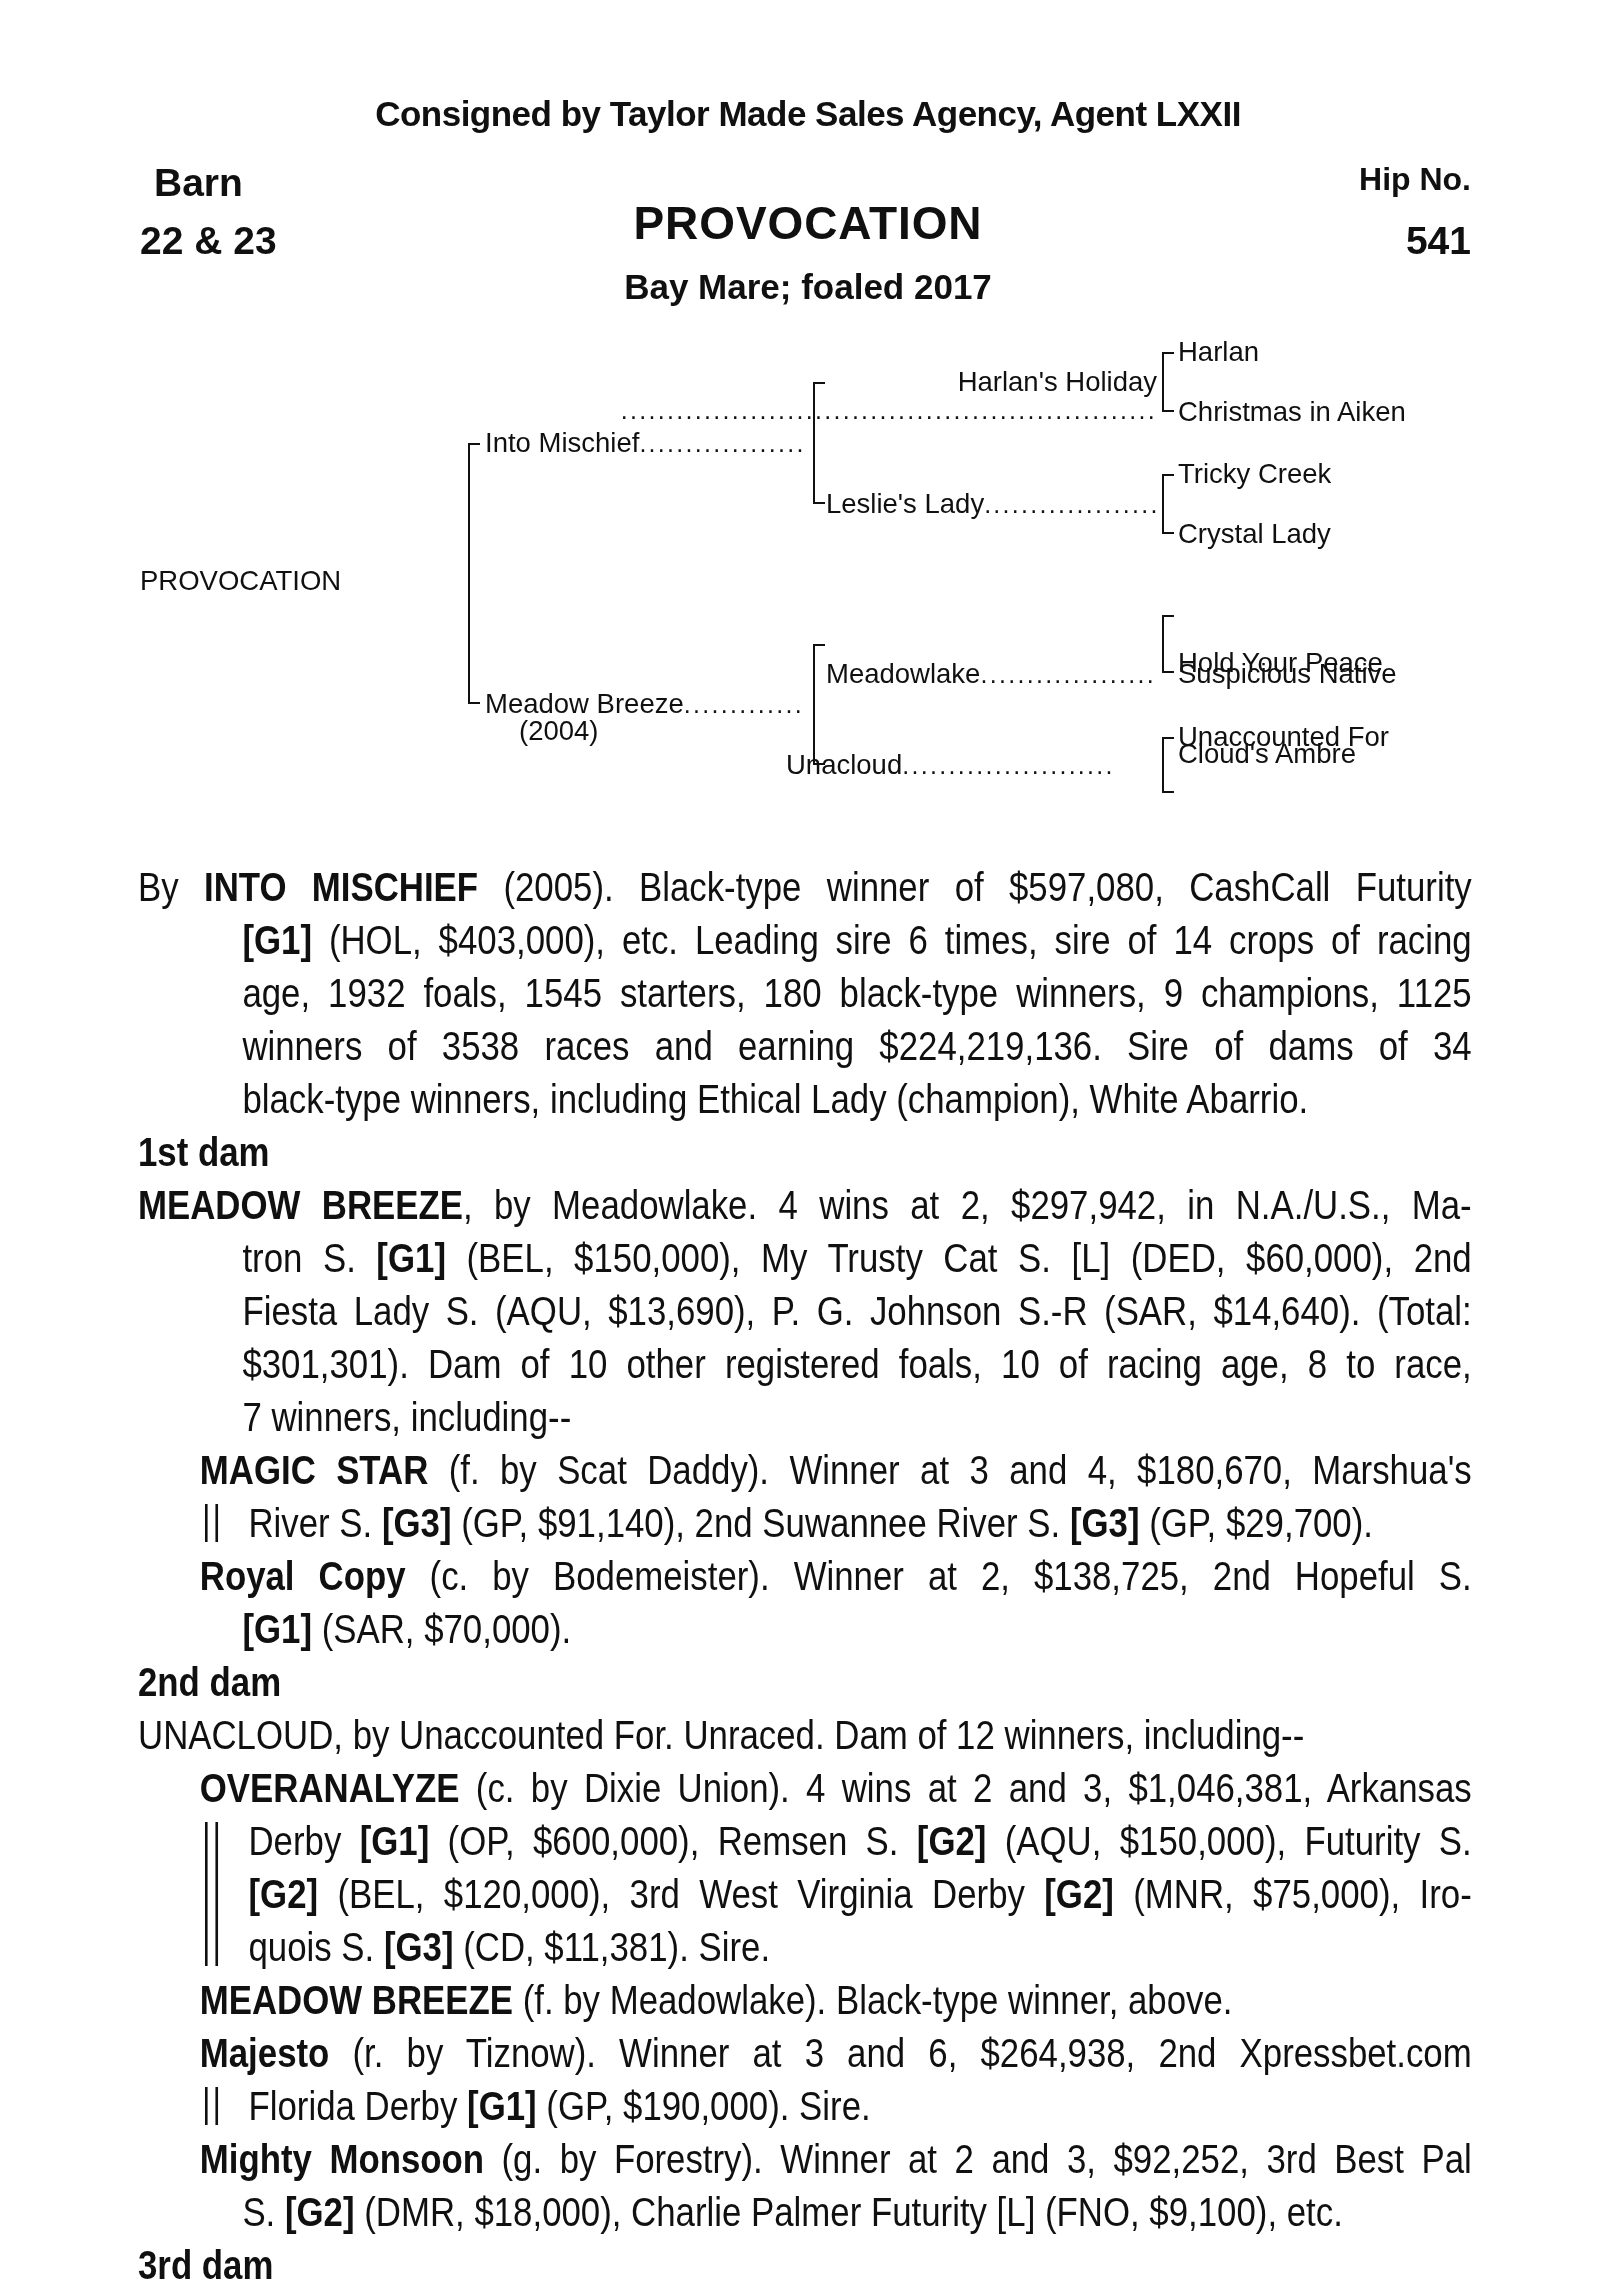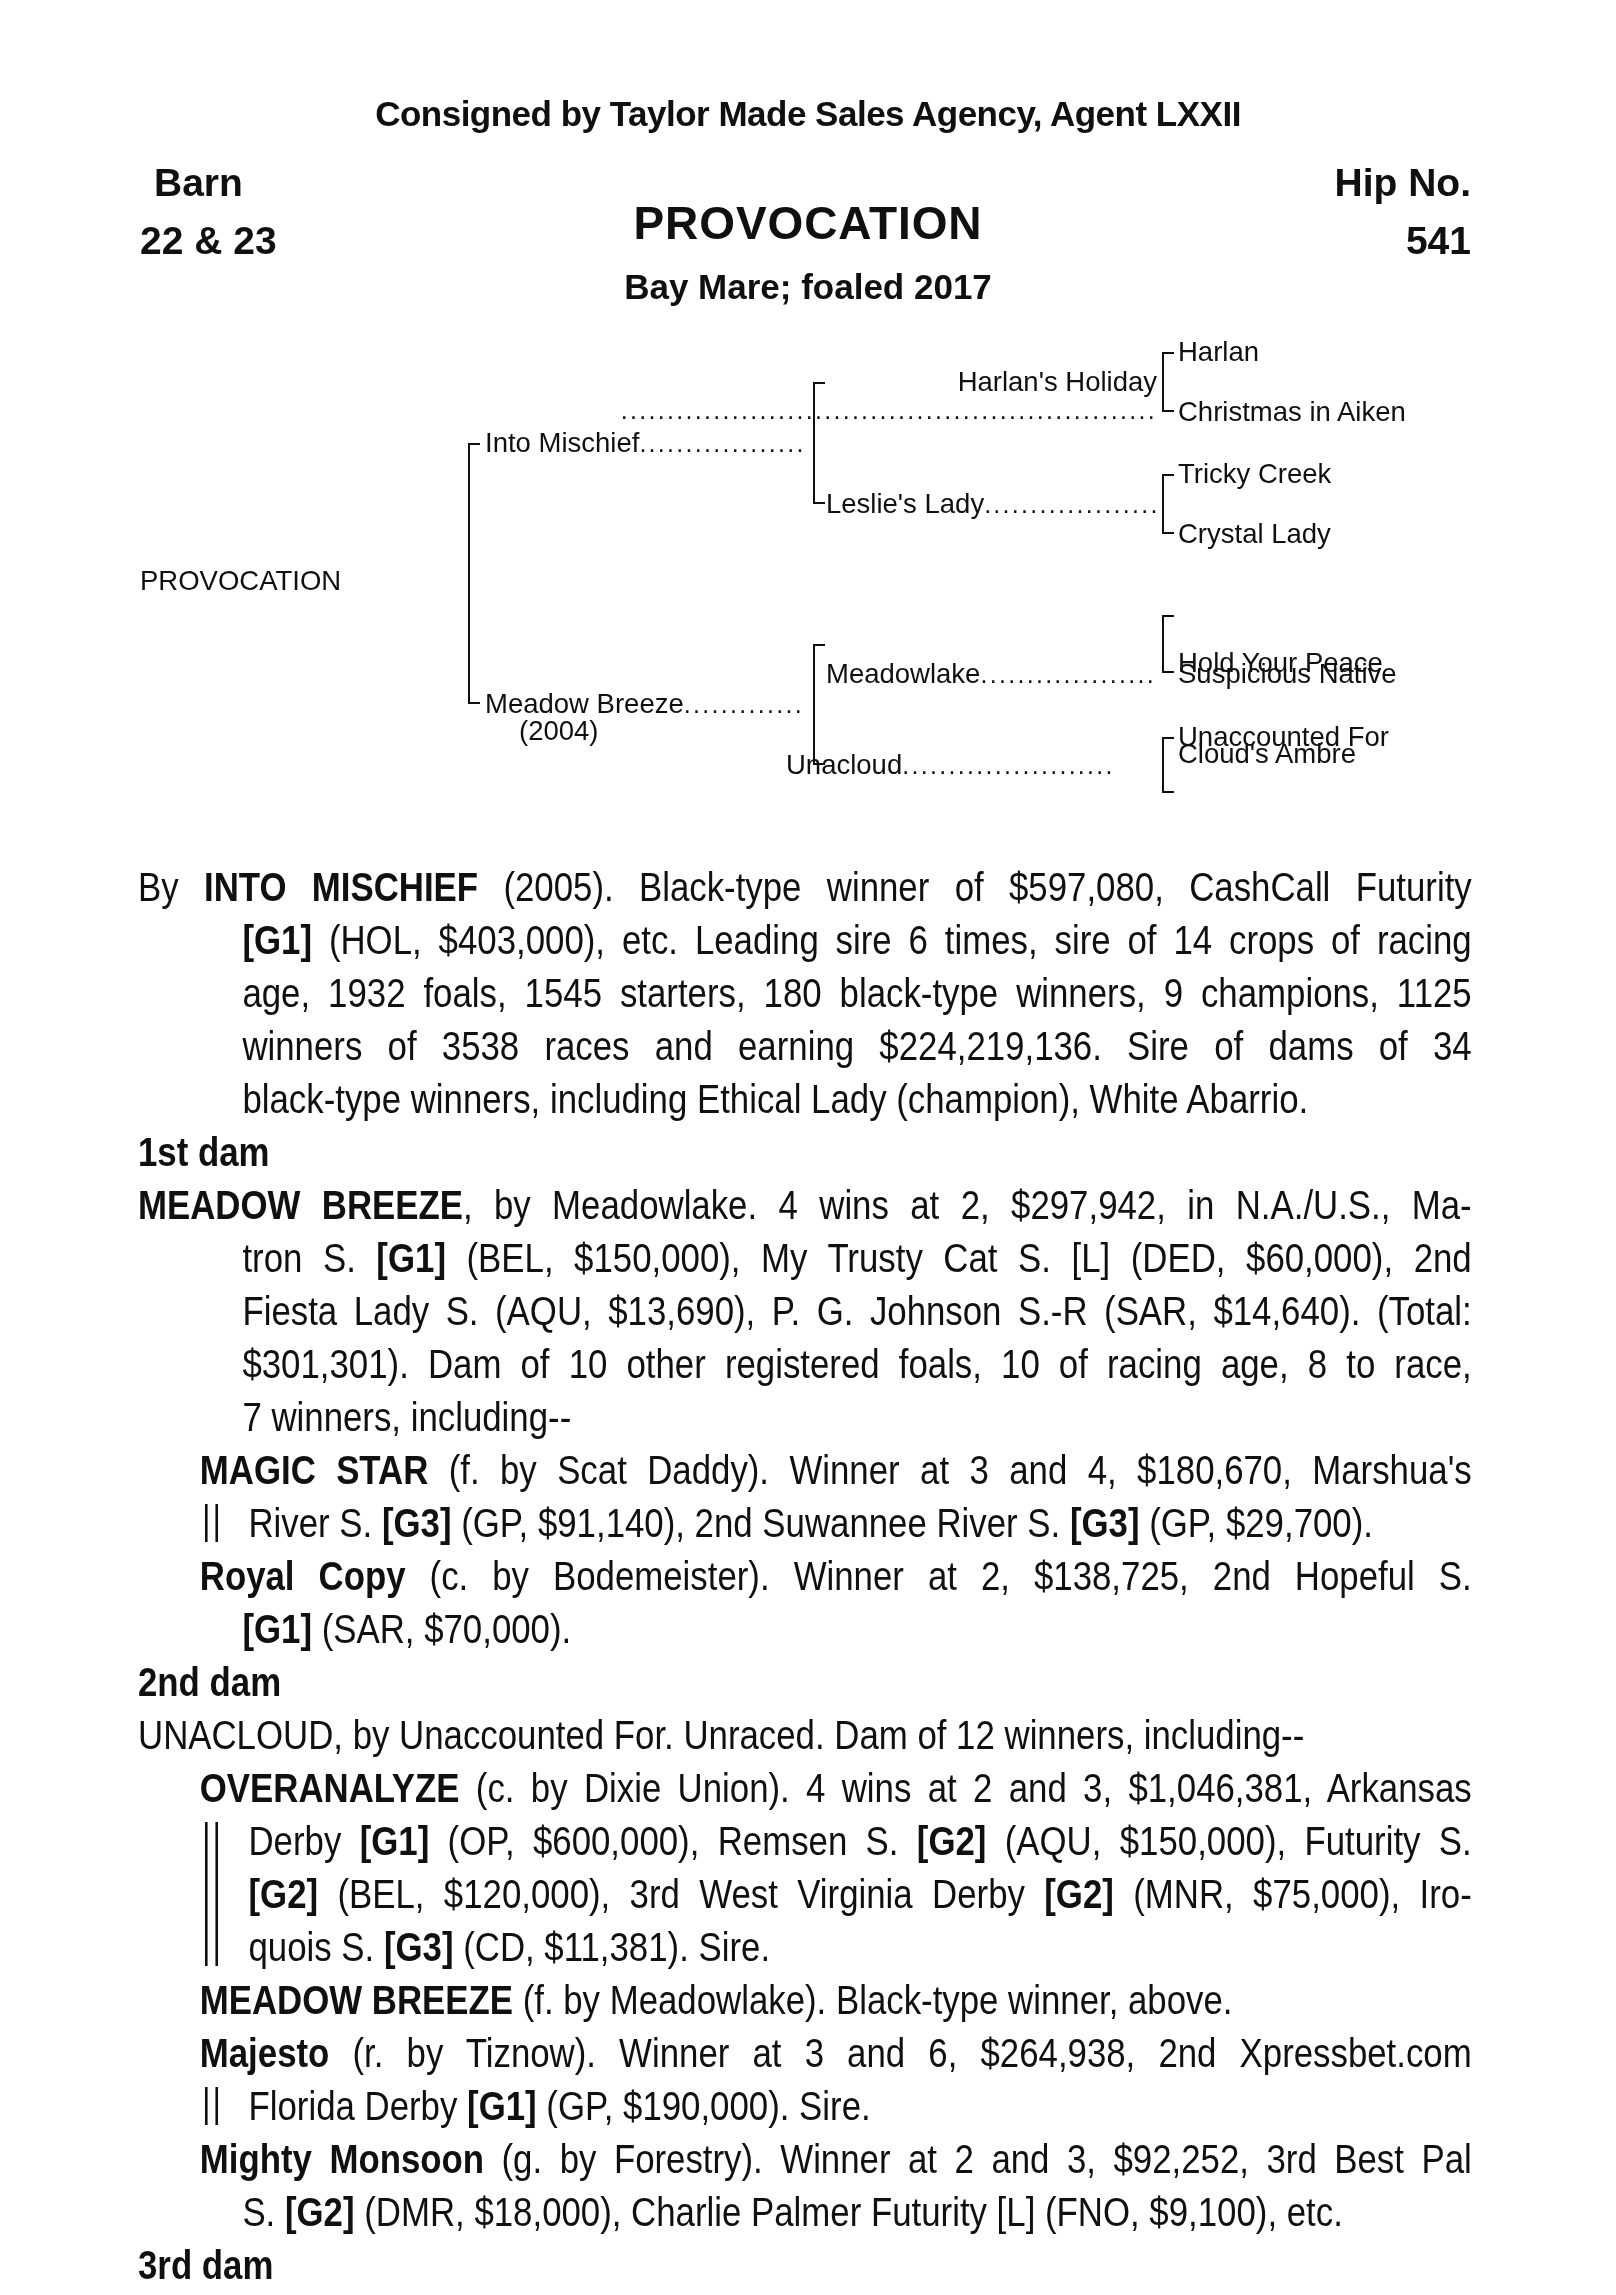--- a/index.html
+++ b/index.html
@@ -6,21 +6,21 @@
   body{
     width:1616px;height:3227px;position:relative;background:#ffffff;
     color:#101010;font-family:"Liberation Sans","DejaVu Sans",sans-serif;
     overflow:hidden;
   }
   
   .consignor{position:absolute;left:0;top:94px;width:1616px;text-align:center;
     font-size:35px;font-weight:700;letter-spacing:-0.5px;}
   .barn-label{position:absolute;left:154px;top:161px;font-size:39px;font-weight:700;}
   .barn-value{position:absolute;left:140px;top:219px;font-size:39px;font-weight:700;}
-  .hip-label{position:absolute;right:145px;top:161px;font-size:39px;font-weight:700;text-align:right;}
+  .hip-label{position:absolute;right:145px;top:161px;font-size:32px;font-weight:700;text-align:right;}
   .hip-value{position:absolute;right:145px;top:219px;font-size:39px;font-weight:700;text-align:right;}
   .horse-name{position:absolute;left:0;top:196px;width:1616px;text-align:center;
     font-size:46px;font-weight:700;letter-spacing:0.9px;}
   .horse-desc{position:absolute;left:0;top:267px;width:1616px;text-align:center;
     font-size:35px;font-weight:700;}
   
   .tree-row{position:absolute;display:flex;align-items:flex-end;font-size:27.5px;line-height:27.5px;white-space:nowrap;}
   .tree-row .dots{flex:1 1 auto;overflow:hidden;height:27.5px;}
   .tree-row .dots::after{content:" ..........................................................";
     font-size:25px;letter-spacing:2.3px;}

